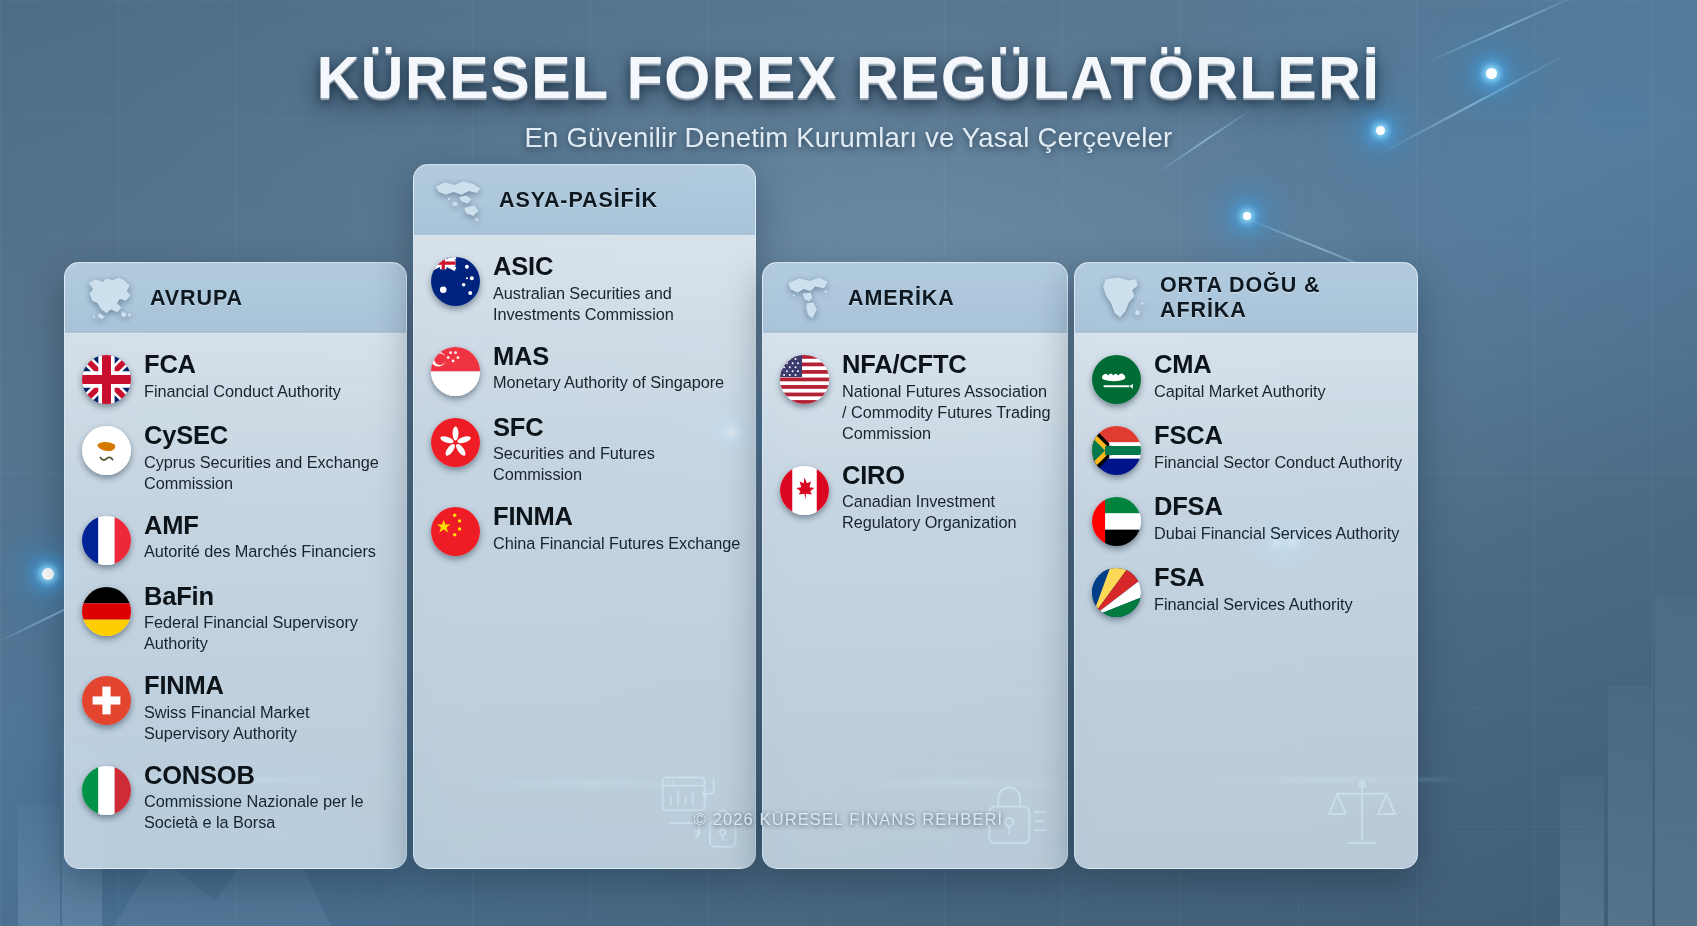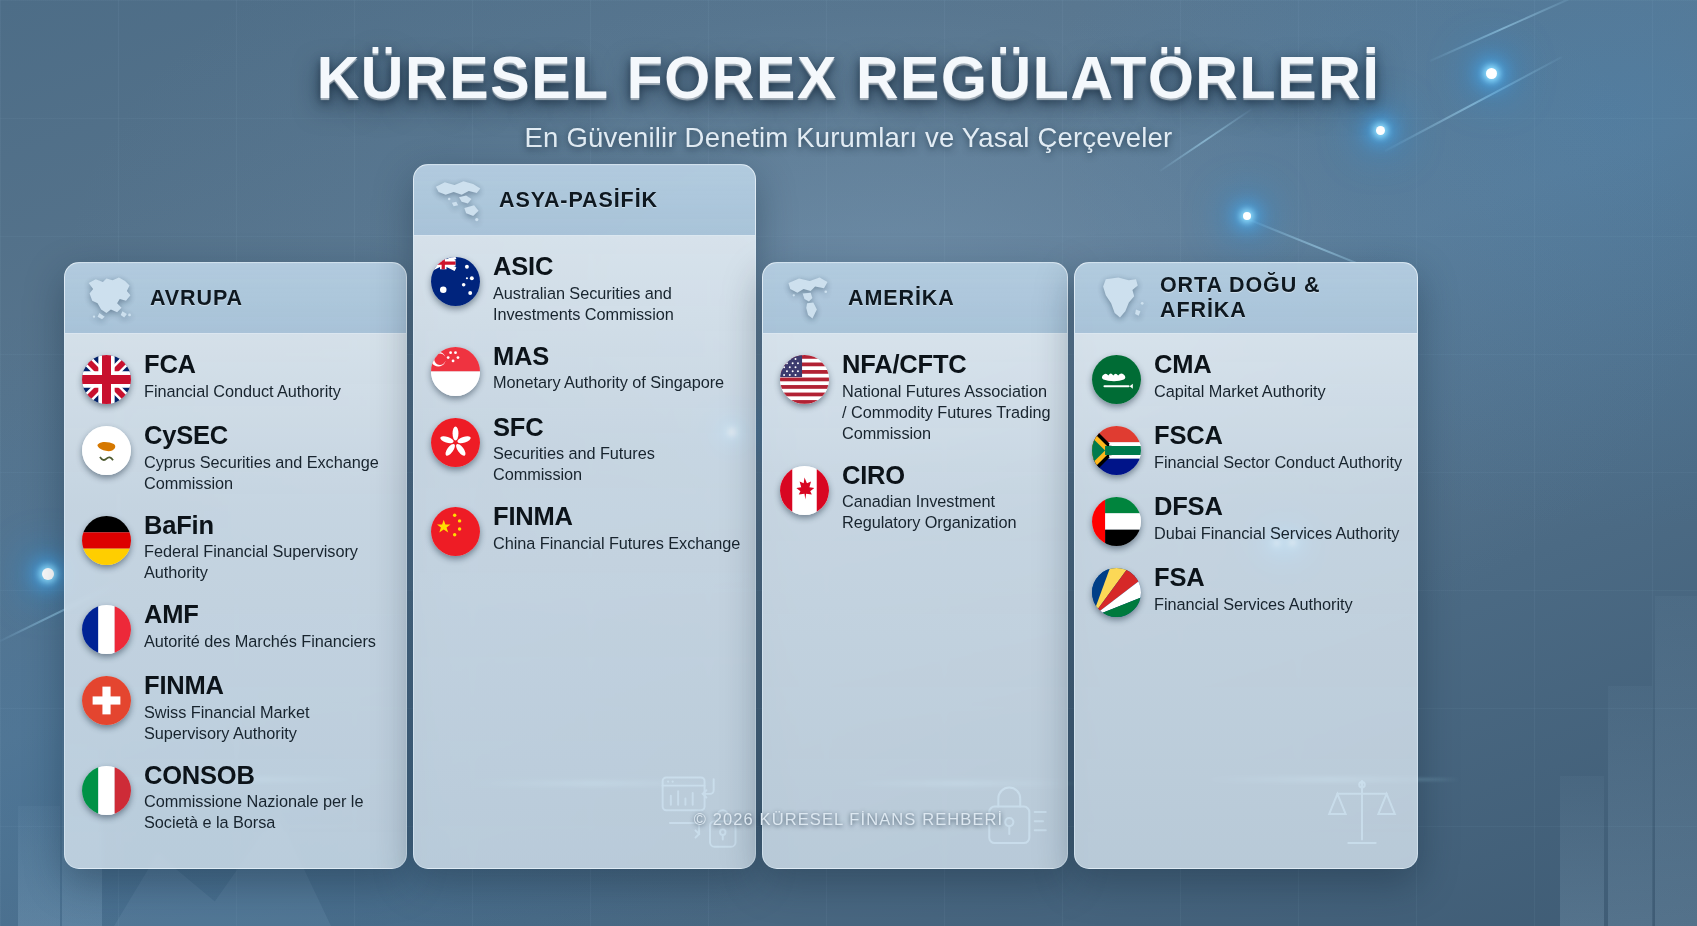--- a/index.html
+++ b/index.html
@@ -282,42 +282,42 @@
           </span>
           <div class="reg-text">
             <div class="reg-abbr">CySEC</div>
             <div class="reg-full">Cyprus Securities and Exchange Commission</div>
           </div>
         </div>
 
         <div class="reg-row">
           <span class="flag">
             <svg viewBox="0 0 60 60">
+              <rect width="20" height="60" x="0" fill="#002395"></rect>
+              <rect width="20" height="60" x="20" fill="#ffffff"></rect>
+              <rect width="20" height="60" x="40" fill="#ED2939"></rect>
+            </svg>
+          </span>
+          <div class="reg-text">
+            <div class="reg-abbr">AMF</div>
+            <div class="reg-full">Autorité des Marchés Financiers</div>
+          </div>
+        </div>
+
+        <div class="reg-row">
+          <span class="flag">
+            <svg viewBox="0 0 60 60">
               <rect width="60" height="20" y="0" fill="#000000"></rect>
               <rect width="60" height="20" y="20" fill="#DD0000"></rect>
               <rect width="60" height="20" y="40" fill="#FFCE00"></rect>
             </svg>
           </span>
           <div class="reg-text">
             <div class="reg-abbr">BaFin</div>
             <div class="reg-full">Federal Financial Supervisory Authority</div>
-          </div>
-        </div>
-
-        <div class="reg-row">
-          <span class="flag">
-            <svg viewBox="0 0 60 60">
-              <rect width="20" height="60" x="0" fill="#002395"></rect>
-              <rect width="20" height="60" x="20" fill="#ffffff"></rect>
-              <rect width="20" height="60" x="40" fill="#ED2939"></rect>
-            </svg>
-          </span>
-          <div class="reg-text">
-            <div class="reg-abbr">AMF</div>
-            <div class="reg-full">Autorité des Marchés Financiers</div>
           </div>
         </div>
 
         <div class="reg-row">
           <span class="flag">
             <svg viewBox="0 0 60 60">
                 <rect width="60" height="60" fill="#E4452F"></rect>
               <rect x="25" y="13" width="10" height="34" fill="#fff"></rect>
               <rect x="13" y="25" width="34" height="10" fill="#fff"></rect>
             </svg>

